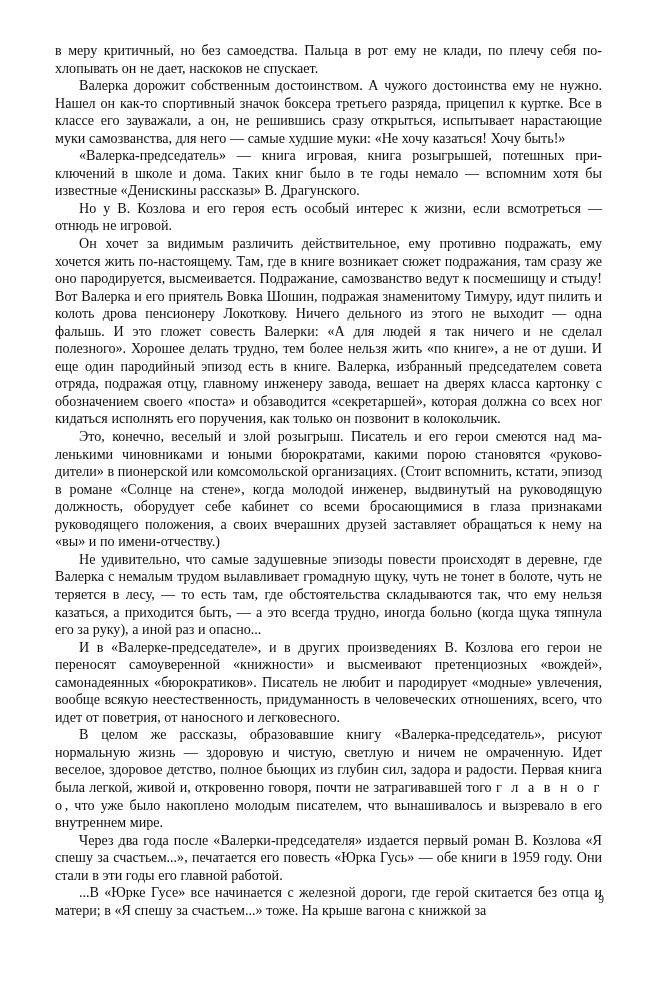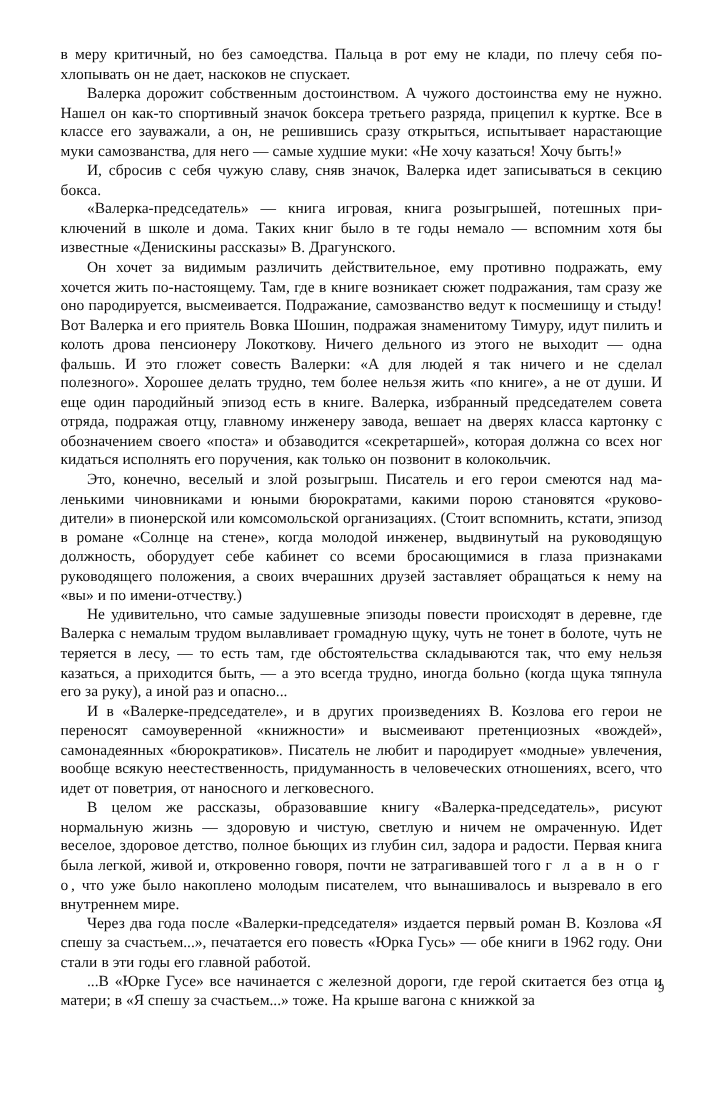--- a/index.html
+++ b/index.html
@@ -57,29 +57,29 @@
 </style>
 </head>
 <body>
 
 <div class="page">
 
   <div class="textblock">
 
     <p class="para cont">в меру критичный, но без самоедства. Пальца в рот ему не клади, по плечу себя по­хлопывать он не дает, наскоков не спускает.</p>
     <p class="para">Валерка дорожит собственным достоинством. А чужого достоинства ему не нужно. Нашел он как-то спортивный значок боксера третьего разряда, прицепил к куртке. Все в классе его зауважали, а он, не решившись сразу открыться, испыты­вает нарастающие муки самозванства, для него — самые худшие муки: «Не хочу казаться! Хочу быть!»</p>
-    <p class="para">И, сбросив с себя чужую славу, сняв значок, Валерка идет записываться в секцию бокса.</p>
     <p class="para">«Валерка-председатель» — книга игровая, книга розыгрышей, потешных при­ключений в школе и дома. Таких книг было в те годы немало — вспомним хотя бы известные «Денискины рассказы» В. Драгунского.</p>
+    <p class="para">Но у В. Козлова и его героя есть особый интерес к жизни, если всмотреться — отнюдь не игровой.</p>
     <p class="para">Он хочет за видимым различить действительное, ему противно подражать, ему хочется жить по-настоящему. Там, где в книге возникает сюжет подражания, там сразу же оно пародируется, высмеивается. Подражание, самозванство ведут к по­смешищу и стыду! Вот Валерка и его приятель Вовка Шошин, подражая знамени­тому Тимуру, идут пилить и колоть дрова пенсионеру Локоткову. Ничего дельного из этого не выходит — одна фальшь. И это гложет совесть Валерки: «А для людей я так ничего и не сделал полезного». Хорошее делать трудно, тем более нельзя жить «по книге», а не от души. И еще один пародийный эпизод есть в книге. Валерка, из­бранный председателем совета отряда, подражая отцу, главному инженеру завода, вешает на дверях класса картонку с обозначением своего «поста» и обзаводится «секретаршей», которая должна со всех ног кидаться исполнять его поручения, как только он позвонит в колокольчик.</p>
     <p class="para">Это, конечно, веселый и злой розыгрыш. Писатель и его герои смеются над ма­ленькими чиновниками и юными бюрократами, какими порою становятся «руково­дители» в пионерской или комсомольской организациях. (Стоит вспомнить, кста­ти, эпизод в романе «Солнце на стене», когда молодой инженер, выдвинутый на руководящую должность, оборудует себе кабинет со всеми бросающимися в глаза признаками руководящего положения, а своих вчерашних друзей заставляет об­ращаться к нему на «вы» и по имени-отчеству.)</p>
     <p class="para">Не удивительно, что самые задушевные эпизоды повести происходят в деревне, где Валерка с немалым трудом вылавливает громадную щуку, чуть не тонет в бо­лоте, чуть не теряется в лесу, — то есть там, где обстоятельства складываются так, что ему нельзя казаться, а приходится быть, — а это всегда трудно, иногда больно (когда щука тяпнула его за руку), а иной раз и опасно...</p>
     <p class="para">И в «Валерке-председателе», и в других произведениях В. Козлова его герои не переносят самоуверенной «книжности» и высмеивают претенциозных «вождей», самонадеянных «бюрократиков». Писатель не любит и пародирует «модные» увле­чения, вообще всякую неестественность, придуманность в человеческих отношени­ях, всего, что идет от поветрия, от наносного и легковесного.</p>
 
     <p class="para"><span>В целом же рассказы, образовавшие книгу «Валерка-председатель», рисуют нормальную жизнь — здоровую и чистую, светлую и ничем не омраченную. Идет веселое, здоровое детство, полное бьющих из глубин сил, задора и радости. Первая книга была легкой, живой и, откровенно говоря, почти не затрагивавшей того </span><span class="sp">г л а в н о г о</span><span>, что уже было накоплено молодым писателем, что вынашивалось и вызревало в его внутреннем мире.</span></p>
 
-    <p class="para">Через два года после «Валерки-председателя» издается первый роман В. Коз­лова «Я спешу за счастьем...», печатается его повесть «Юрка Гусь» — обе книги в 1962 году. Они стали в эти годы его главной работой.</p>
+    <p class="para">Через два года после «Валерки-председателя» издается первый роман В. Коз­лова «Я спешу за счастьем...», печатается его повесть «Юрка Гусь» — обе книги в 1959 году. Они стали в эти годы его главной работой.</p>
     <p class="para">...В «Юрке Гусе» все начинается с железной дороги, где герой скитается без отца и матери; в «Я спешу за счастьем...» тоже. На крыше вагона с книжкой за</p>
 
   </div>
 
   <div class="folio">9</div>
 
 </div>
 
 </body></html>

